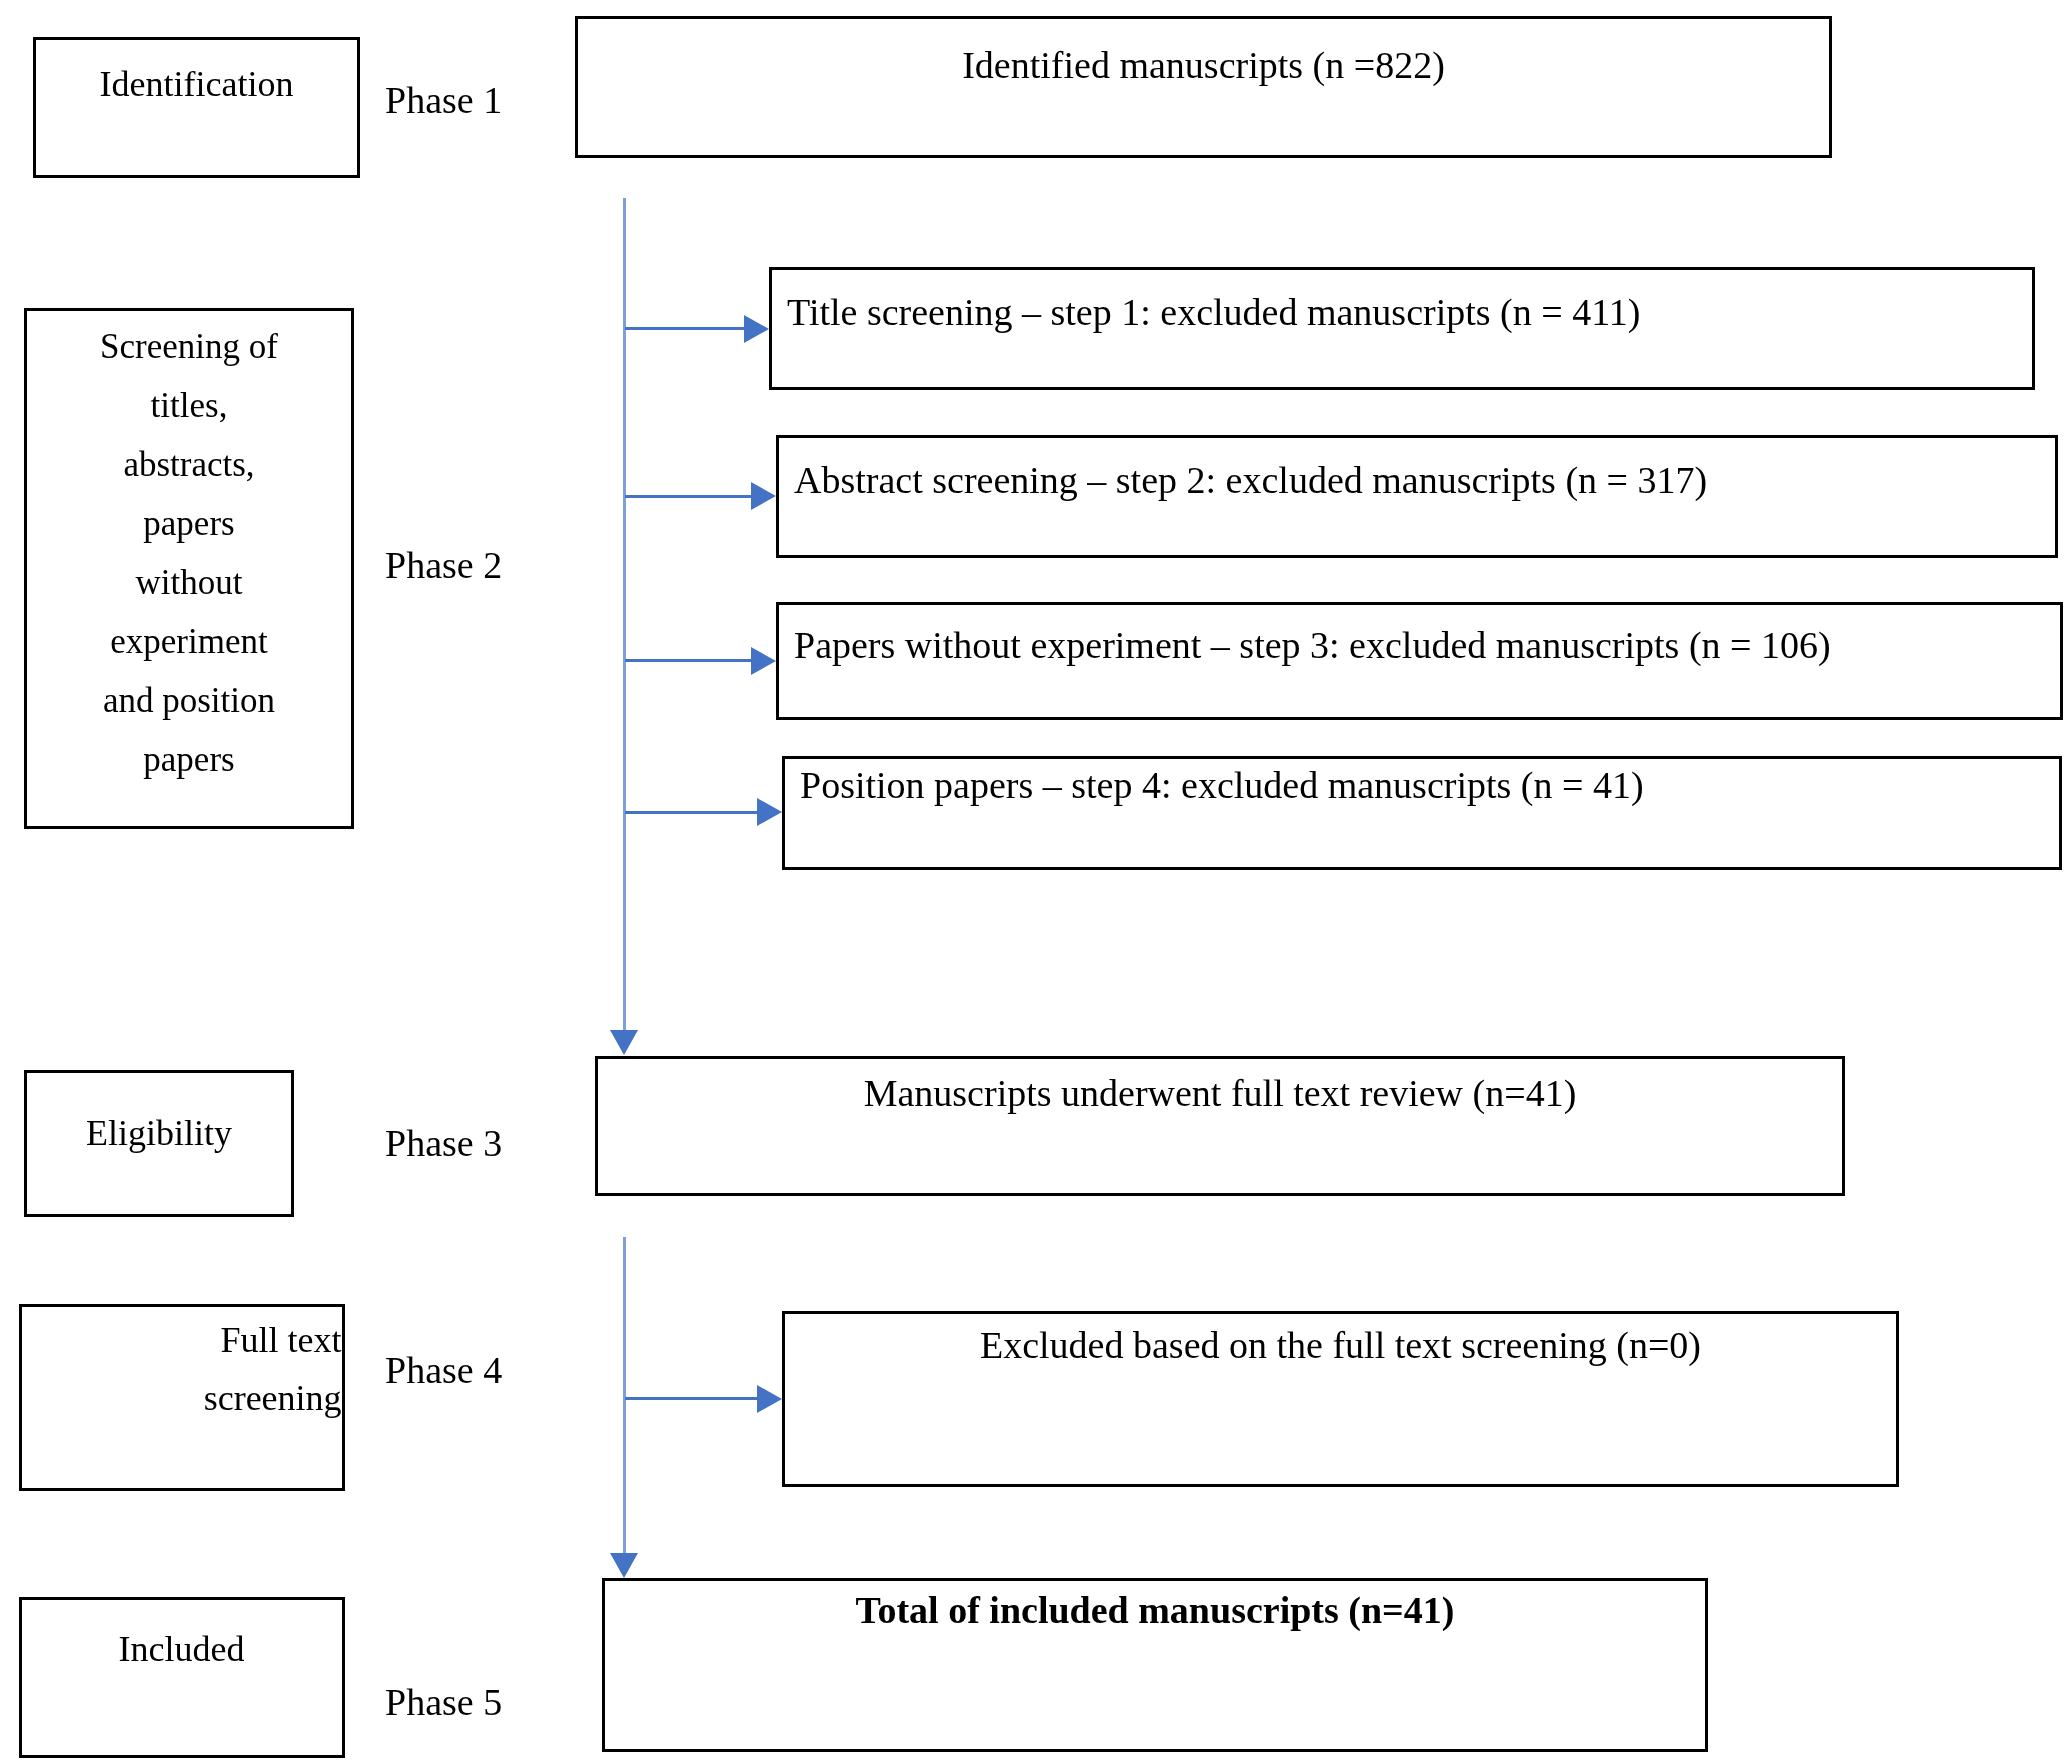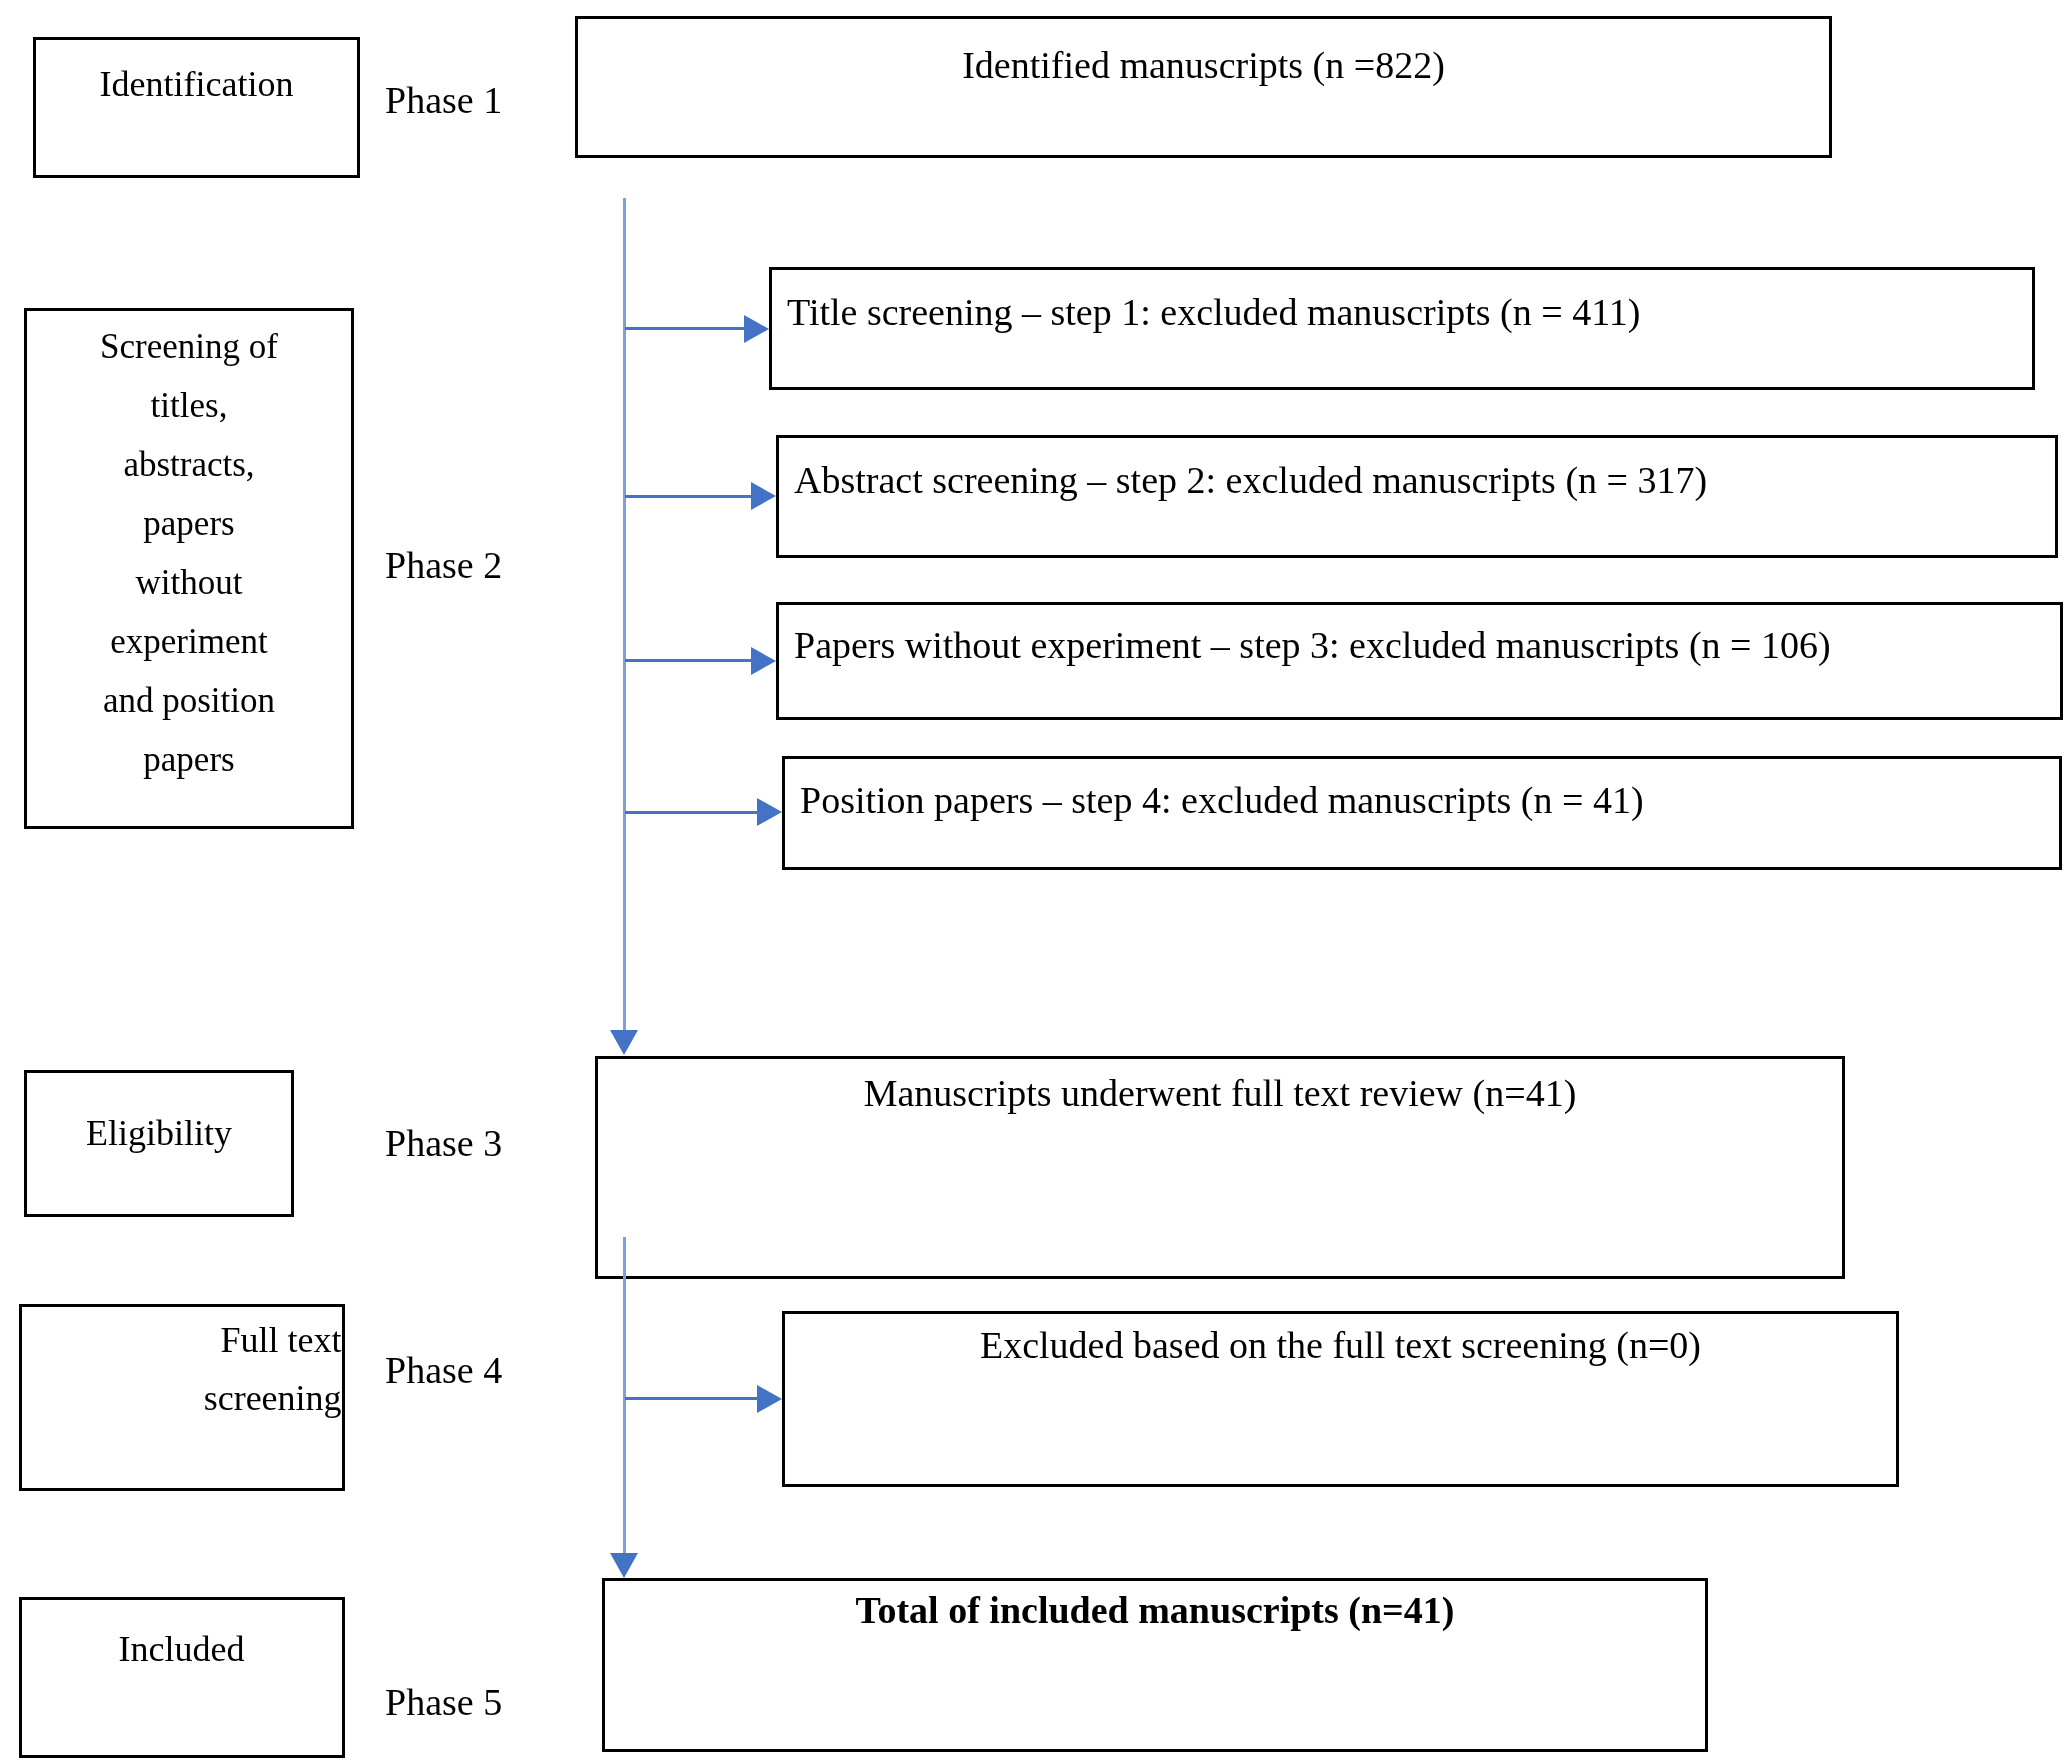--- a/index.html
+++ b/index.html
@@ -95,25 +95,25 @@
   </div>
 
   <div class="box flow-box left-text" style="left:776px; top:435px; width:1282px; height:123px; padding-top:21px; padding-left:15px;">
     <span class="lbl">Abstract screening – step 2: excluded manuscripts (n = 317)</span>
   </div>
 
   <div class="box flow-box left-text" style="left:776px; top:602px; width:1287px; height:118px; padding-top:19px; padding-left:15px;">
     <span class="lbl">Papers without experiment – step 3: excluded manuscripts (n = 106)</span>
   </div>
 
-  <div class="box flow-box left-text" style="left:782px; top:756px; width:1280px; height:114px; padding-top:20px; padding-left:15px;">
+  <div class="box flow-box left-text" style="left:782px; top:756px; width:1280px; height:114px; padding-top:5px; padding-left:15px;">
     <span class="lbl">Position papers – step 4: excluded manuscripts (n = 41)</span>
   </div>
 
-  <div class="box flow-box center-text" style="left:595px; top:1056px; width:1250px; height:223px; padding-top:12.6px;">
+  <div class="box flow-box center-text" style="left:595px; top:1056px; width:1250px; height:140px; padding-top:12.6px;">
     <span class="lbl">Manuscripts underwent full text review (n=41)</span>
   </div>
 
   <div class="box flow-box center-text" style="left:782px; top:1311px; width:1117px; height:176px; padding-top:10px;">
     <span class="lbl">Excluded based on the full text screening (n=0)</span>
   </div>
 
   <div class="box flow-box center-text" style="left:602px; top:1578px; width:1106px; height:174px; padding-top:7.6px;font-weight:bold;">
     <span class="lbl">Total of included manuscripts (n=41)</span>
   </div>

